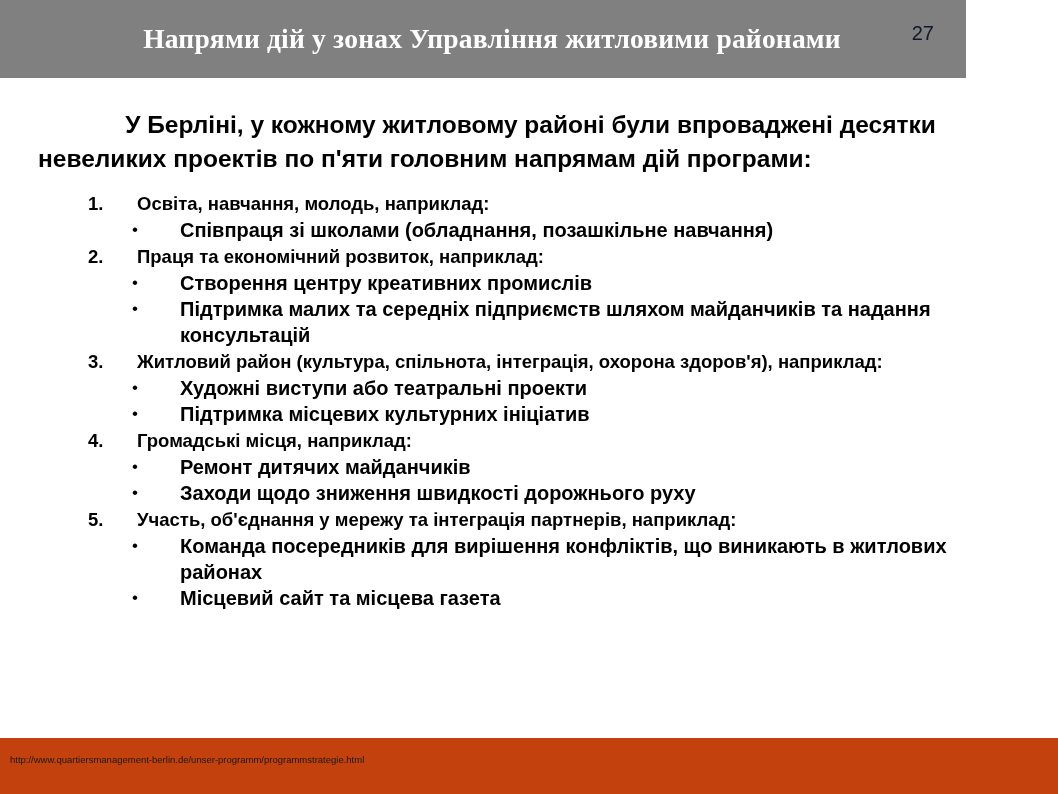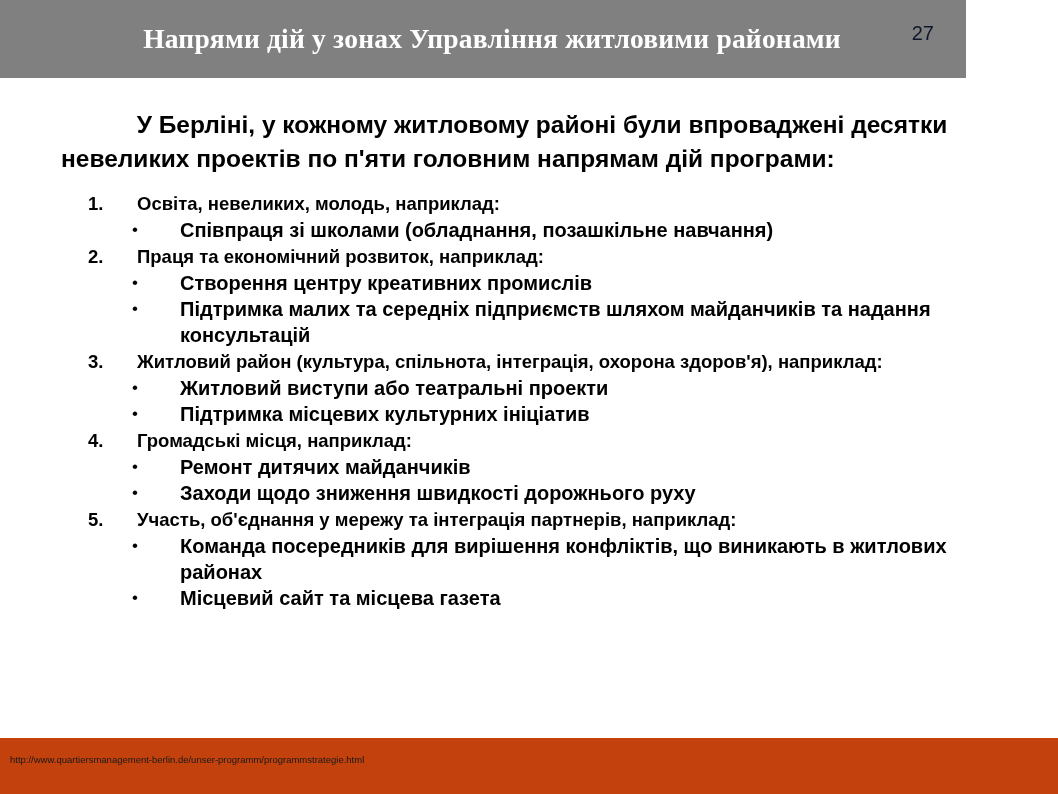--- a/index.html
+++ b/index.html
@@ -61,21 +61,20 @@
     color: #000000;
     font-family: "Liberation Sans", sans-serif;
     font-weight: bold;
     font-size: 24.5px;
     line-height: 34px;
     text-align: left;
   }
   .intro .line {
     display: block;
     white-space: nowrap;
-    margin-left: 23px;
   }
   .intro .line.l1 { text-align: center; }
 
   
   .content-list {
     position: absolute;
     left: 0;
     top: 190px;
     width: 1058px;
   }
@@ -163,21 +162,21 @@
 <div class="intro">
   <span class="line l1">У Берліні, у кожному житловому районі були впроваджені десятки</span>
   <span class="line l2">невеликих проектів по п'яти головним напрямам дій програми:</span>
 </div>
 
 <div class="content-list">
 
   <div class="num-item">
     <div class="num-row">
       <span class="num-marker">1.</span>
-      <span class="num-text">Освіта, невеликих, молодь, наприклад:</span>
+      <span class="num-text">Освіта, навчання, молодь, наприклад:</span>
     </div>
     <div class="bullet-row">
       <span class="bullet-marker">•</span>
       <span class="bullet-text">Співпраця зі школами (обладнання, позашкільне навчання)</span>
     </div>
   </div>
 
   <div class="num-item">
     <div class="num-row">
       <span class="num-marker">2.</span>
@@ -193,21 +192,21 @@
     </div>
   </div>
 
   <div class="num-item">
     <div class="num-row">
       <span class="num-marker">3.</span>
       <span class="num-text">Житловий район (культура, спільнота, інтеграція, охорона здоров'я), наприклад:</span>
     </div>
     <div class="bullet-row">
       <span class="bullet-marker">•</span>
-      <span class="bullet-text">Житловий виступи або театральні проекти</span>
+      <span class="bullet-text">Художні виступи або театральні проекти</span>
     </div>
     <div class="bullet-row">
       <span class="bullet-marker">•</span>
       <span class="bullet-text">Підтримка місцевих культурних ініціатив</span>
     </div>
   </div>
 
   <div class="num-item">
     <div class="num-row">
       <span class="num-marker">4.</span>

